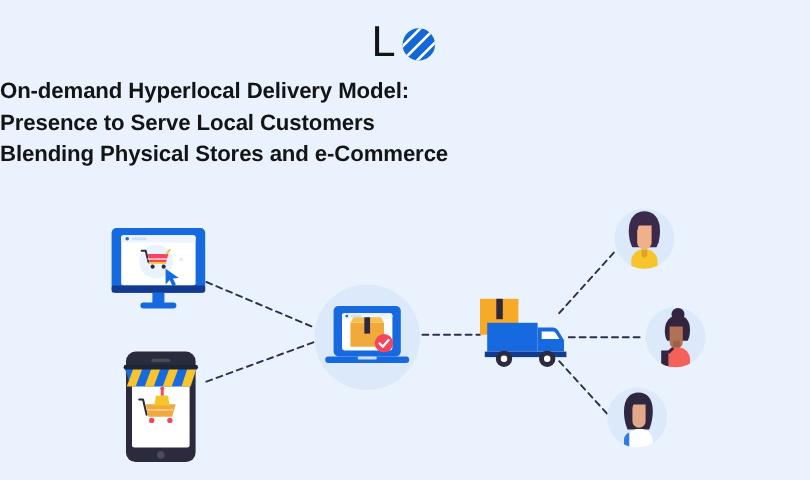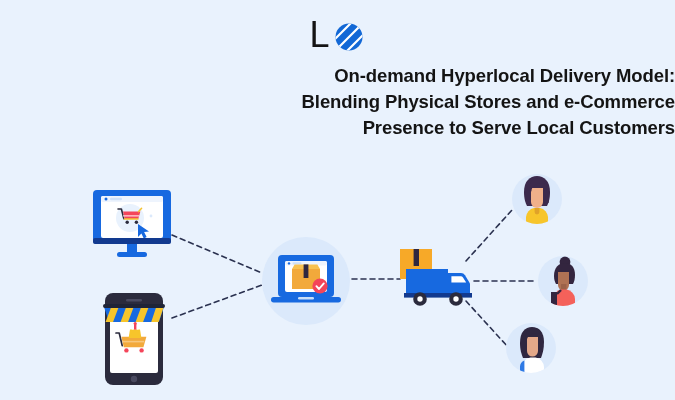--- a/index.html
+++ b/index.html
@@ -43,21 +43,21 @@
     top: 2px;
     display: inline-block;
   }
 
   
   #title {
     position: absolute;
     left: 0;
     top: 63px;
     width: 675px;
-    text-align: right;
+    text-align: left;
     font-size: 18.5px;
     font-weight: bold;
     line-height: 26px;
     color: #141414;
     letter-spacing: -0.1px;
   }
   #title .tl { display: block; }
 
   
   #illustration {
@@ -91,22 +91,22 @@
           <line x1="0" y1="30" x2="32" y2="-2"></line>
           <line x1="8" y1="34" x2="36" y2="6"></line>
           <line x1="18" y1="36" x2="36" y2="18"></line>
         </g>
       </svg>
     </span>
   </div>
 
   <div id="title">
     <span class="tl">On-demand Hyperlocal Delivery Model:</span>
+    <span class="tl">Presence to Serve Local Customers</span>
     <span class="tl">Blending Physical Stores and e-Commerce</span>
-    <span class="tl">Presence to Serve Local Customers</span>
   </div>
 
   <div id="illustration">
 
     <svg style="position:absolute;left:0;top:0" width="675" height="245">
       <g stroke="#2b3250" stroke-width="1.6" stroke-dasharray="5 4" fill="none" stroke-linecap="round">
         <line x1="172" y1="80" x2="262" y2="118"></line>
         <line x1="172" y1="163" x2="262" y2="130"></line>
         <line x1="352" y1="124" x2="400" y2="124"></line>
         <line x1="466" y1="106" x2="512" y2="55"></line>

